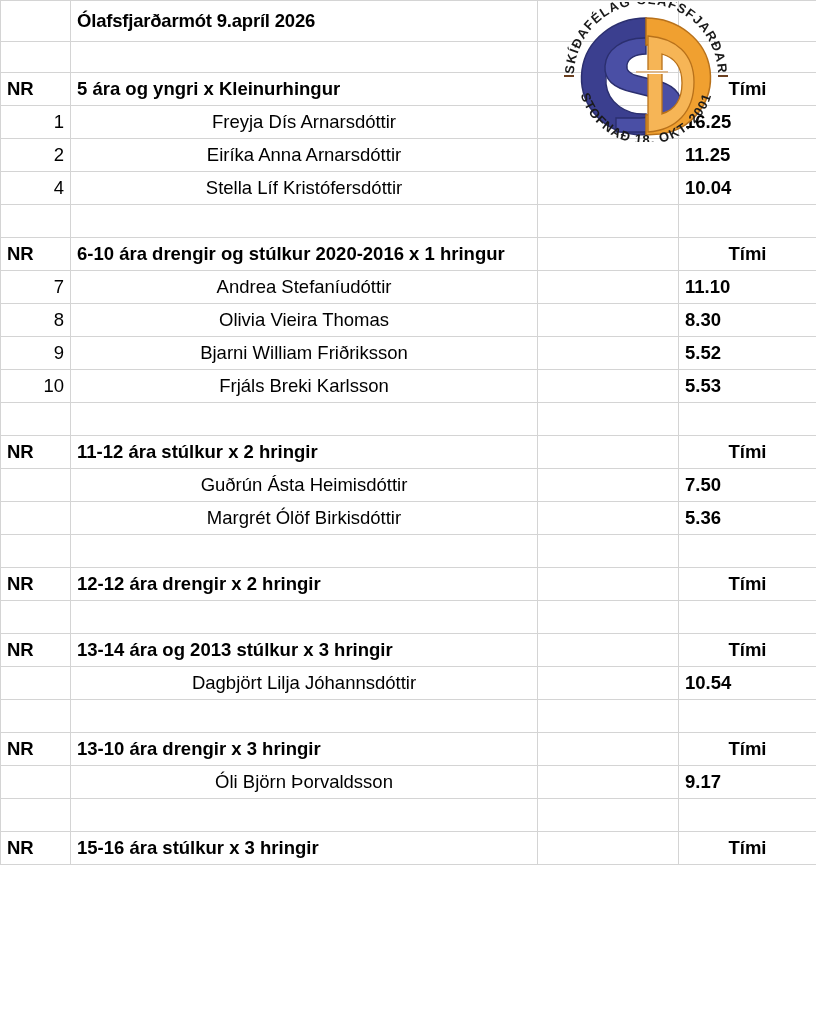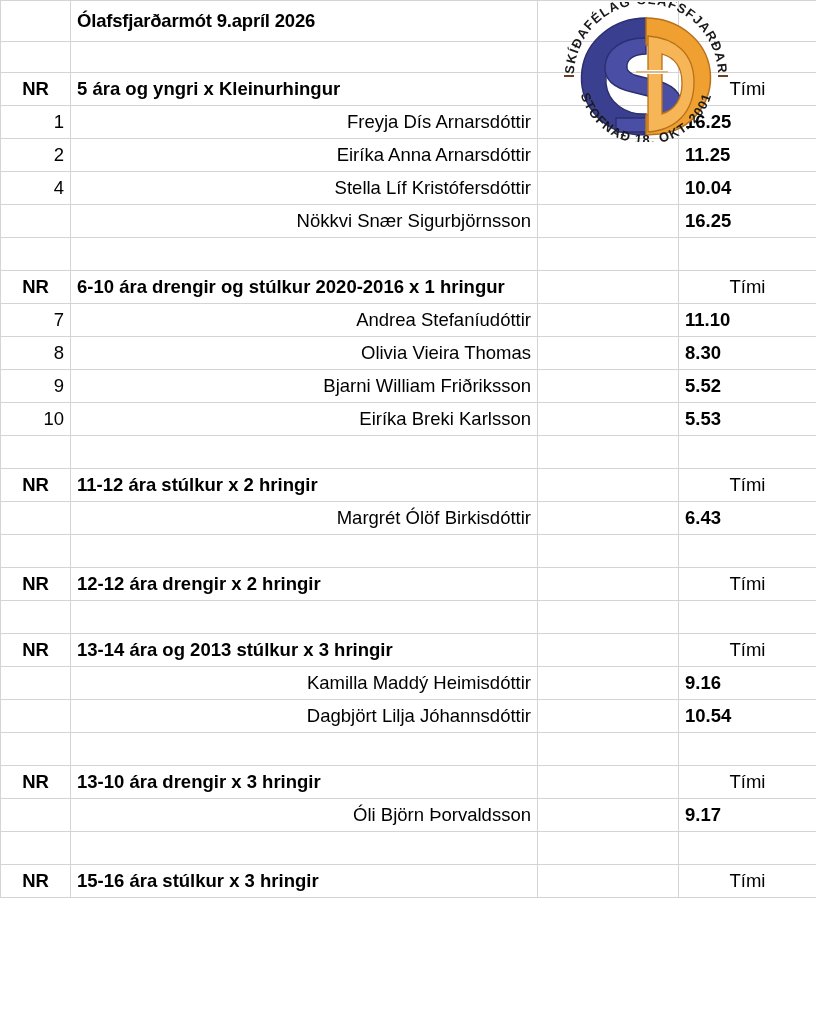--- a/index.html
+++ b/index.html
@@ -57,43 +57,43 @@
     padding-left: 8px;
   }
 
   tr.blank-row td { height: 30px; }
   tr.spacer-row td { height: 32px; }
 
   
   td.hdr-nr {
     font-weight: bold;
     font-size: 18.5px;
-    text-align: center;
+    text-align: left;
     padding-left: 8px;
   }
   td.hdr-cat {
     font-weight: bold;
     font-size: 18.5px;
     padding-left: 8px;
     margin-left: 28px;
   }
   td.hdr-time {
-    font-weight: normal;
+    font-weight: bold;
     font-size: 18.5px;
     text-align: center;
   }
 
   
   td.cell-nr {
     text-align: right;
     padding-right: 6px;
     font-size: 18.5px;
   }
   td.cell-name {
-    text-align: right;
+    text-align: center;
     padding-left: 8px;
     font-size: 18.5px;
   }
   td.cell-mid { }
   td.cell-time {
     text-align: left;
     font-size: 18.5px;
     font-weight: bold;
   }
 
@@ -151,26 +151,20 @@
           <td class="cell-name">Eiríka Anna Arnarsdóttir</td>
           <td class="cell-mid"></td>
           <td class="cell-time">11.25</td>
         </tr>
         <tr>
           <td class="cell-nr">4</td>
           <td class="cell-name">Stella Líf Kristófersdóttir</td>
           <td class="cell-mid"></td>
           <td class="cell-time">10.04</td>
         </tr>
-        <tr>
-          <td class="cell-nr"></td>
-          <td class="cell-name">Nökkvi Snær Sigurbjörnsson</td>
-          <td class="cell-mid"></td>
-          <td class="cell-time">16.25</td>
-        </tr>
         <tr class="spacer-row">
           <td></td>
           <td></td>
           <td></td>
           <td></td>
         </tr>
         <tr>
           <td class="hdr-nr">NR</td>
           <td class="hdr-cat">6-10 ára drengir og stúlkur 2020-2016 x 1 hringur</td>
           <td></td>
@@ -189,41 +183,47 @@
           <td class="cell-time">8.30</td>
         </tr>
         <tr>
           <td class="cell-nr">9</td>
           <td class="cell-name">Bjarni William Friðriksson</td>
           <td class="cell-mid"></td>
           <td class="cell-time">5.52</td>
         </tr>
         <tr>
           <td class="cell-nr">10</td>
-          <td class="cell-name">Eiríka Breki Karlsson</td>
+          <td class="cell-name">Frjáls Breki Karlsson</td>
           <td class="cell-mid"></td>
           <td class="cell-time">5.53</td>
         </tr>
         <tr class="spacer-row">
           <td></td>
           <td></td>
           <td></td>
           <td></td>
         </tr>
         <tr>
           <td class="hdr-nr">NR</td>
           <td class="hdr-cat">11-12 ára stúlkur x 2 hringir</td>
           <td></td>
           <td class="hdr-time">Tími</td>
+        </tr>
+        <tr>
+          <td class="cell-nr"></td>
+          <td class="cell-name">Guðrún Ásta Heimisdóttir</td>
+          <td class="cell-mid"></td>
+          <td class="cell-time">7.50</td>
         </tr>
         <tr>
           <td class="cell-nr"></td>
           <td class="cell-name">Margrét Ólöf Birkisdóttir</td>
           <td class="cell-mid"></td>
-          <td class="cell-time">6.43</td>
+          <td class="cell-time">5.36</td>
         </tr>
         <tr class="spacer-row">
           <td></td>
           <td></td>
           <td></td>
           <td></td>
         </tr>
         <tr>
           <td class="hdr-nr">NR</td>
           <td class="hdr-cat">12-12 ára drengir x 2 hringir</td>
@@ -234,26 +234,20 @@
           <td></td>
           <td></td>
           <td></td>
           <td></td>
         </tr>
         <tr>
           <td class="hdr-nr">NR</td>
           <td class="hdr-cat">13-14 ára og  2013 stúlkur x 3 hringir</td>
           <td></td>
           <td class="hdr-time">Tími</td>
-        </tr>
-        <tr>
-          <td class="cell-nr"></td>
-          <td class="cell-name">Kamilla Maddý Heimisdóttir</td>
-          <td class="cell-mid"></td>
-          <td class="cell-time">9.16</td>
         </tr>
         <tr>
           <td class="cell-nr"></td>
           <td class="cell-name">Dagbjört Lilja Jóhannsdóttir</td>
           <td class="cell-mid"></td>
           <td class="cell-time">10.54</td>
         </tr>
         <tr class="spacer-row">
           <td></td>
           <td></td>

